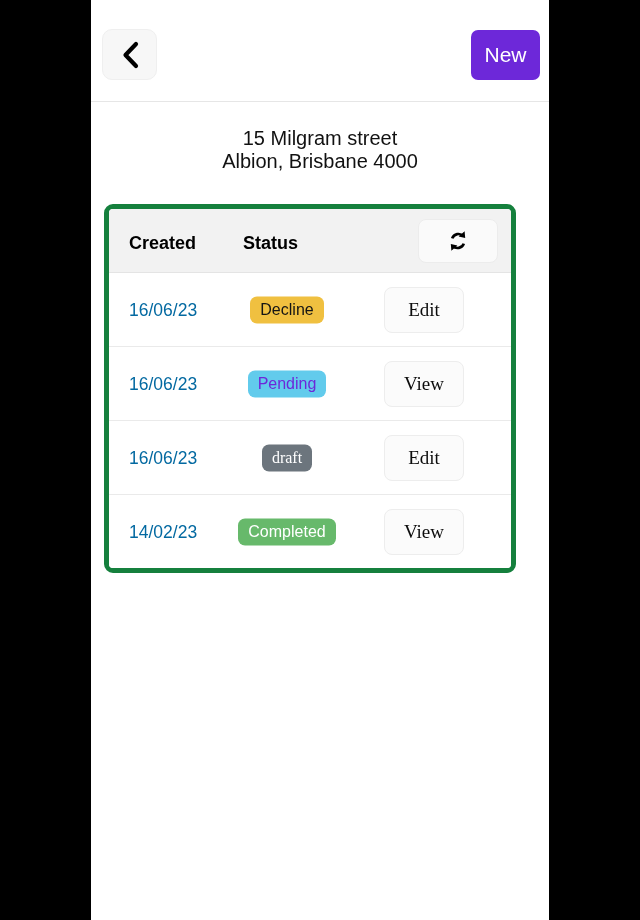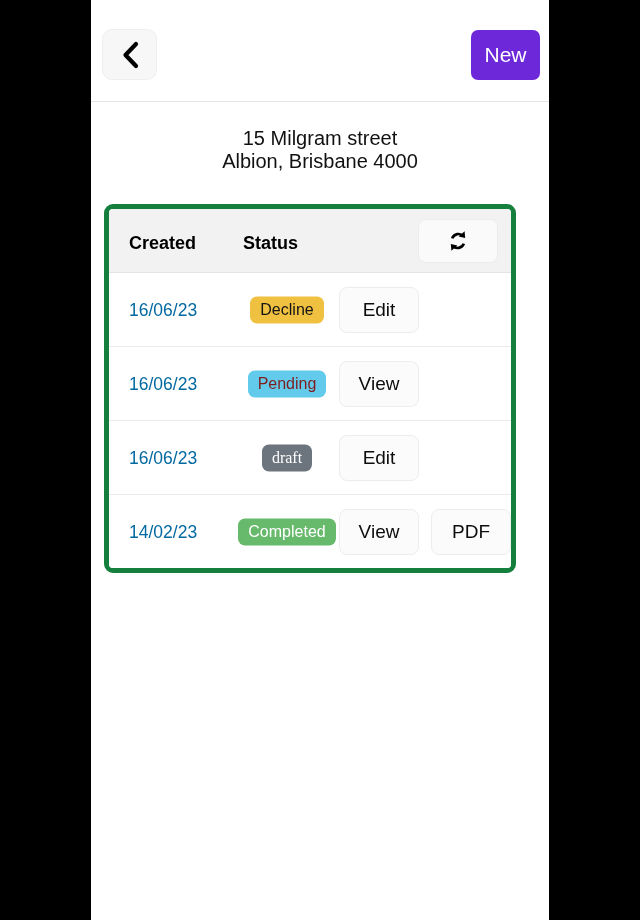--- a/index.html
+++ b/index.html
@@ -181,21 +181,21 @@
   }
   .badge {
     display: inline-block;
     border-radius: 7px;
     padding: 4px 10px 5px;
     font-size: 16px;
     line-height: 18px;
     white-space: nowrap;
   }
   .badge-decline   { background: #f0c040; color: #141414; }
-  .badge-pending   { background: #62cbec; color: #7f1d1d; }
+  .badge-pending   { background: #62cbec; color: #6d28d9; }
   .badge-draft     { background: #6c757d; color: #ffffff; font-family: Liberation Serif, serif; }
   .badge-completed { background: #67b96b; color: #ffffff; }
 
   .actions {
     position: absolute;
     left: 230px;
     top: 50%;
     transform: translateY(-50%);
     display: flex;
     gap: 12px;
@@ -204,24 +204,25 @@
     min-width: 80px;
     height: 46px;
     background: #fbfbfb;
     border: 1px solid #ededed;
     border-radius: 8px;
     box-sizing: border-box;
     display: flex;
     align-items: center;
     justify-content: center;
     font-size: 19px;
-    font-family: Liberation Sans, sans-serif;
+    font-family: Liberation Serif, serif;
     color: #0c0c0c;
     cursor: pointer;
     padding: 0 12px;
+    margin-left: 45px;
   }
 </style>
 </head>
 <body>
 
 <div id="screen">
   <div id="viewport">
 
     <div class="navbar">
 

